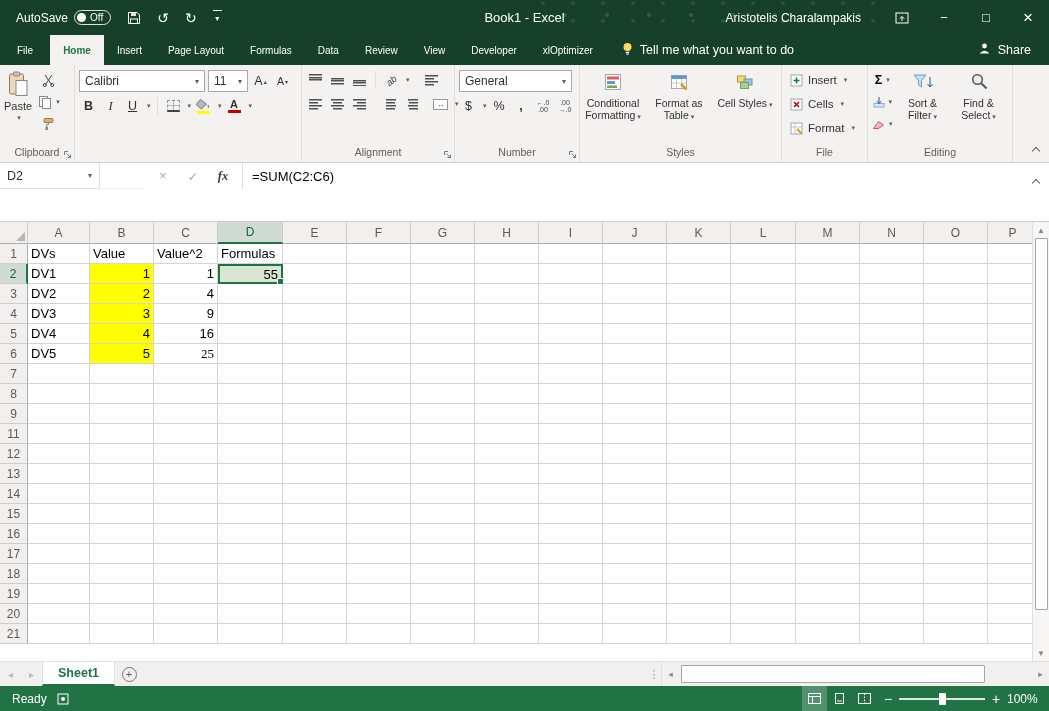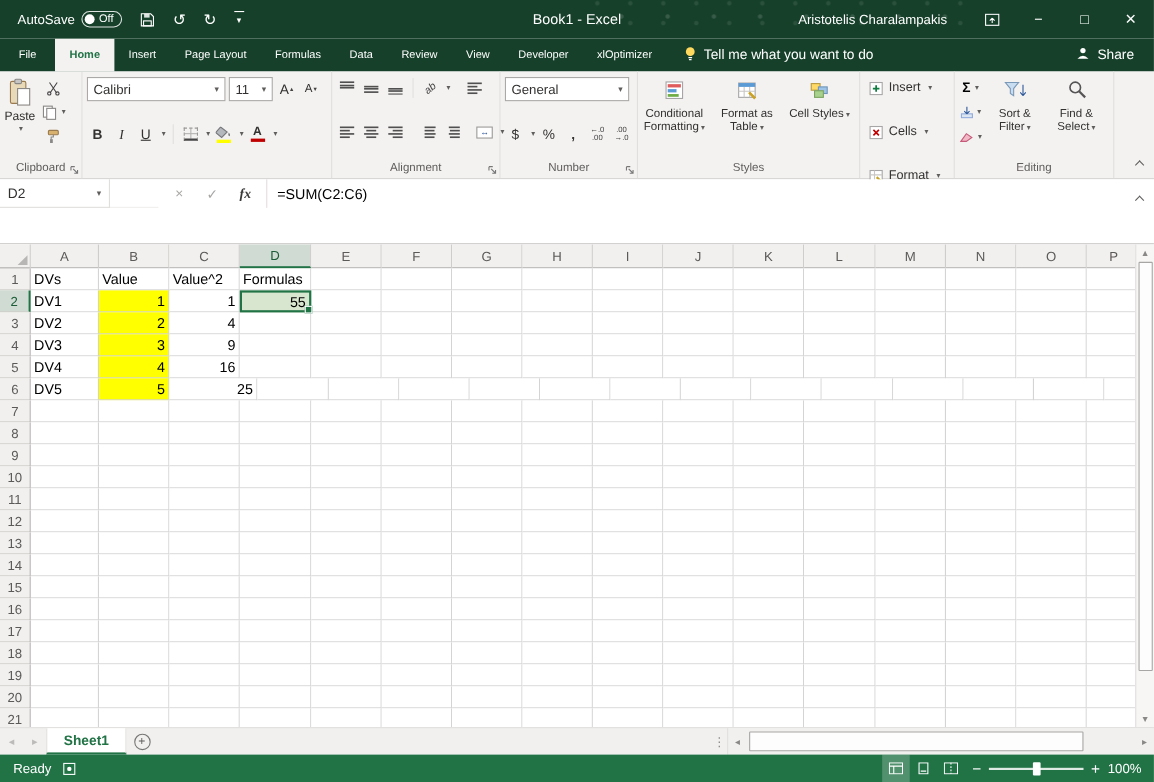--- a/index.html
+++ b/index.html
@@ -35,21 +35,21 @@
   .rtab { padding:0 13px; font-size:10px; display:flex; align-items:center; white-space:nowrap; }
   .rtab.file { padding:0 17px; }
   .rtab.active { background:#f4f2f1; color:#217346; font-weight:700; }
   .tellme { display:flex; align-items:center; gap:7px; font-size:12.5px; margin-left:16px; white-space:nowrap; }
   .share { margin-left:auto; display:flex; align-items:center; gap:7px; padding:0 18px; font-size:12.5px; }
 
   
   .ribbon { height:98px; background:#f4f2f1; border-bottom:1px solid #d2d0ce; display:flex; position:relative; flex:0 0 auto; }
   .rgroup { display:flex; flex-direction:column; border-right:1px solid #e1dfdd; position:relative; flex:0 0 auto; }
   .rg-content { flex:1; display:flex; }
-  .rg-content.col { flex-direction:column; justify-content:flex-start; gap:20px; padding:5px 4px 0; }
+  .rg-content.col { flex-direction:column; justify-content:flex-start; gap:4px; padding:5px 4px 0; }
   .rg-footer { height:17px; position:relative; text-align:center; font-size:10.5px; color:#605e5c; line-height:15px; }
   .launcher { position:absolute; right:2px; bottom:3px; line-height:0; }
   .ribbon-collapse { position:absolute; right:10px; bottom:4px; }
   .chev-up { display:inline-block; width:6px; height:6px; border-left:1.5px solid #605e5c; border-top:1.5px solid #605e5c; transform:rotate(45deg); }
 
   .bigbtn { display:flex; flex-direction:column; align-items:center; padding:5px 4px 0; }
   .icon24 { height:28px; display:flex; align-items:center; }
   .icon20 { height:24px; display:flex; align-items:center; }
   .bb-label { font-size:11px; color:#323130; margin-top:2px; display:flex; flex-direction:column; align-items:center; line-height:12px; }
   .bb-label2 { font-size:10.5px; color:#323130; margin-top:3px; text-align:center; line-height:12px; width:64px; }
@@ -651,21 +651,21 @@
           <div class="g-cell" style="width: 65px;"></div>
           <div class="g-cell" style="width: 64px;"></div>
           <div class="g-cell" style="width: 64px;"></div>
           <div class="g-cell" style="width: 64px;"></div>
           <div class="g-cell" style="width: 50px;"></div>
         </div>
         <div class="g-row">
           <div class="g-rowhead">6</div>
           <div class="g-cell" style="width: 62px;">DV5</div>
           <div class="g-cell num" style="width: 64px; background: rgb(255, 255, 0);">5</div>
-          <div class="g-cell num" style="width: 80px;">25</div>
+          <div class="g-cell num" style="width: 64px; font-family: Liberation Serif, serif;">25</div>
           <div class="g-cell" style="width: 65px;"></div>
           <div class="g-cell" style="width: 64px;"></div>
           <div class="g-cell" style="width: 64px;"></div>
           <div class="g-cell" style="width: 64px;"></div>
           <div class="g-cell" style="width: 64px;"></div>
           <div class="g-cell" style="width: 64px;"></div>
           <div class="g-cell" style="width: 64px;"></div>
           <div class="g-cell" style="width: 64px;"></div>
           <div class="g-cell" style="width: 65px;"></div>
           <div class="g-cell" style="width: 64px;"></div>
@@ -706,39 +706,20 @@
           <div class="g-cell" style="width: 64px;"></div>
           <div class="g-cell" style="width: 64px;"></div>
           <div class="g-cell" style="width: 65px;"></div>
           <div class="g-cell" style="width: 64px;"></div>
           <div class="g-cell" style="width: 64px;"></div>
           <div class="g-cell" style="width: 64px;"></div>
           <div class="g-cell" style="width: 50px;"></div>
         </div>
         <div class="g-row">
           <div class="g-rowhead">9</div>
-          <div class="g-cell" style="width: 62px;"></div>
-          <div class="g-cell" style="width: 64px;"></div>
-          <div class="g-cell" style="width: 64px;"></div>
-          <div class="g-cell" style="width: 65px;"></div>
-          <div class="g-cell" style="width: 64px;"></div>
-          <div class="g-cell" style="width: 64px;"></div>
-          <div class="g-cell" style="width: 64px;"></div>
-          <div class="g-cell" style="width: 64px;"></div>
-          <div class="g-cell" style="width: 64px;"></div>
-          <div class="g-cell" style="width: 64px;"></div>
-          <div class="g-cell" style="width: 64px;"></div>
-          <div class="g-cell" style="width: 65px;"></div>
-          <div class="g-cell" style="width: 64px;"></div>
-          <div class="g-cell" style="width: 64px;"></div>
-          <div class="g-cell" style="width: 64px;"></div>
-          <div class="g-cell" style="width: 50px;"></div>
-        </div>
-        <div class="g-row">
-          <div class="g-rowhead">10</div>
           <div class="g-cell" style="width: 62px;"></div>
           <div class="g-cell" style="width: 64px;"></div>
           <div class="g-cell" style="width: 64px;"></div>
           <div class="g-cell" style="width: 65px;"></div>
           <div class="g-cell" style="width: 64px;"></div>
           <div class="g-cell" style="width: 64px;"></div>
           <div class="g-cell" style="width: 64px;"></div>
           <div class="g-cell" style="width: 64px;"></div>
           <div class="g-cell" style="width: 64px;"></div>
           <div class="g-cell" style="width: 64px;"></div>

